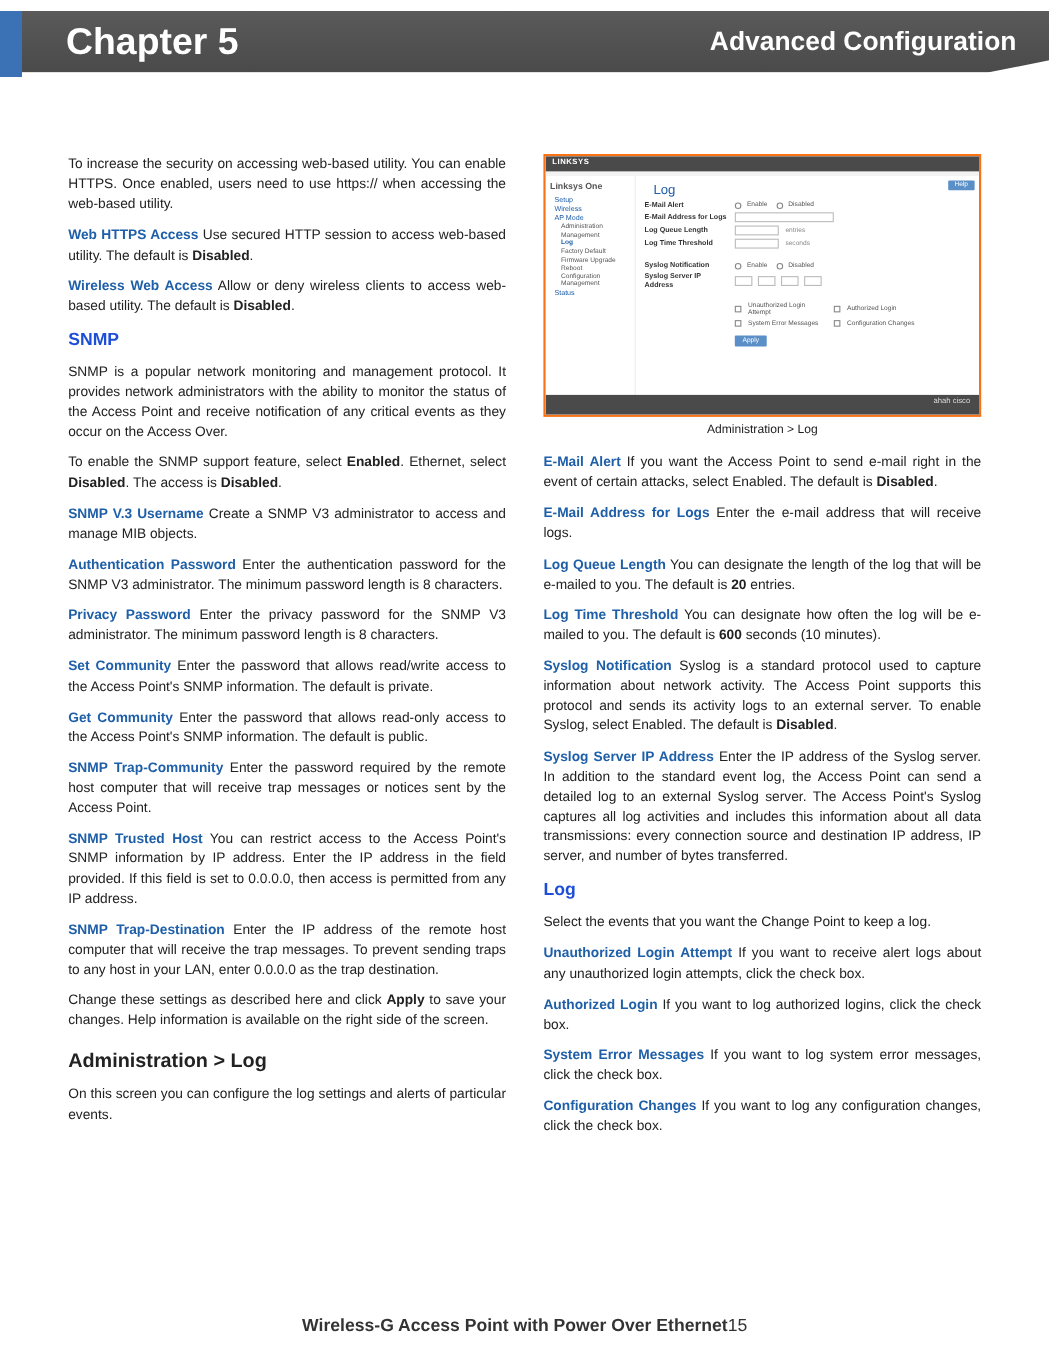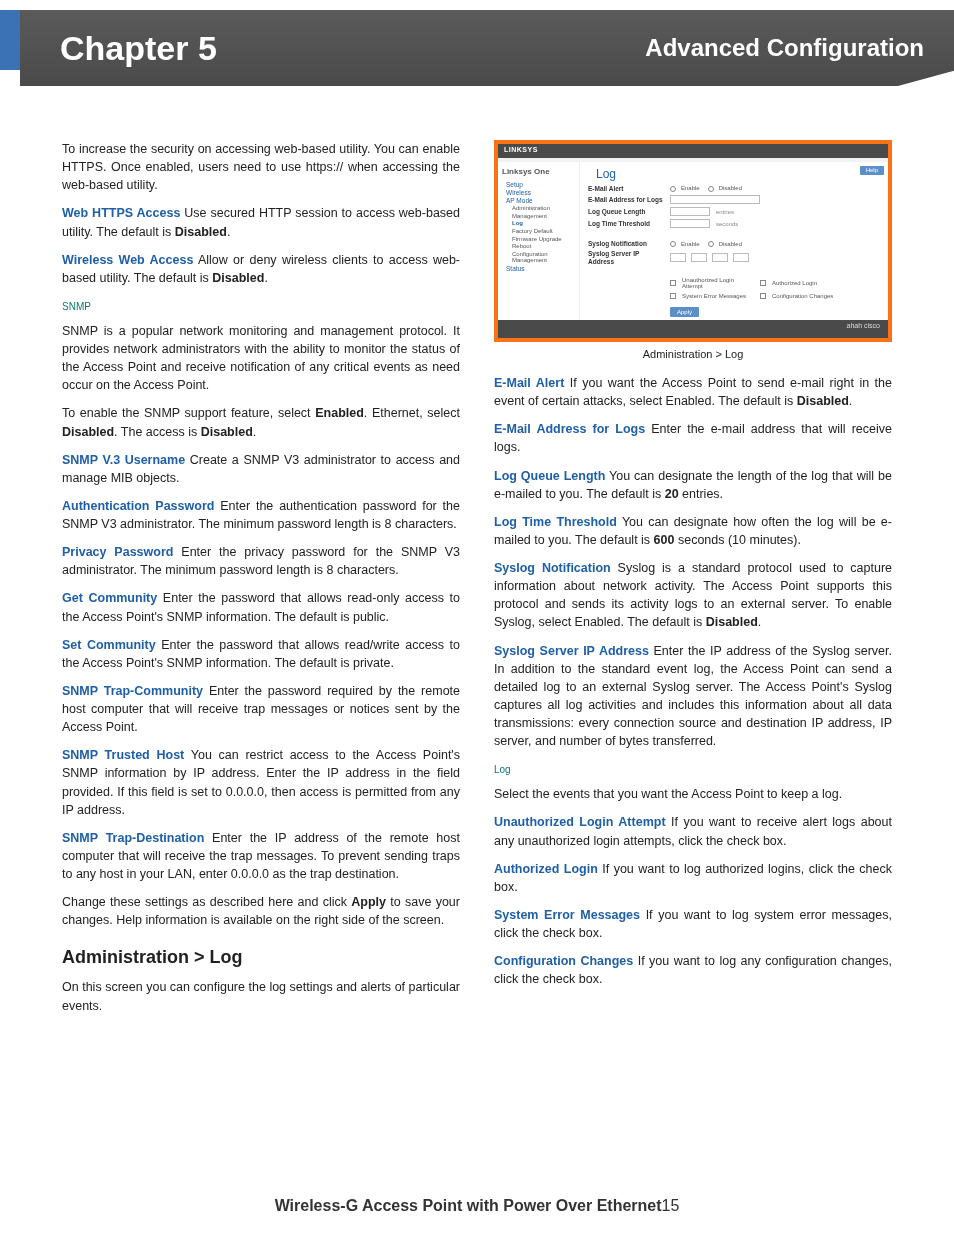--- a/index.html
+++ b/index.html
@@ -1,32 +1,32 @@
 <!DOCTYPE html>
 <html><head>
 <meta charset="utf-8">
 <style>
   *{box-sizing:border-box;margin:0;padding:0}
   body{font-family:"Myriad Pro","Segoe UI",Arial,sans-serif;font-size:13px;color:#222;background:#fff;width:954px;margin:0 auto;position:relative}
   .page{position:relative;padding:0 0 40px 0;min-height:1235px}
   .header{position:relative;height:80px;margin-bottom:60px}
   .blue-tab{position:absolute;left:0;top:10px;width:20px;height:60px;background:#3a72b5}
-  .grey-bar{position:absolute;left:20px;right:0;top:10px;height:76px;background:linear-gradient(180deg,#5a5a5a 0%,#4a4a4a 100%);display:flex;justify-content:space-between;align-items:center;padding:0 30px 0 40px;clip-path:polygon(0 0,100% 0,100% 80%,94% 100%,0 100%)}
+  .grey-bar{position:absolute;left:20px;right:0;top:10px;height:56px;background:linear-gradient(180deg,#5a5a5a 0%,#4a4a4a 100%);display:flex;justify-content:space-between;align-items:center;padding:0 30px 0 40px;clip-path:polygon(0 0,100% 0,100% 80%,94% 100%,0 100%)}
   .ch-title{color:#fff;font-size:34px;font-weight:700}
   .sec-title{color:#fff;font-size:24px;font-weight:700}
   .content{display:flex;gap:34px;padding:0 62px}
   .col{flex:1;min-width:0}
   .para{text-align:justify;line-height:1.45;margin-bottom:10px;font-size:12.5px}
   .term{color:#1e5fa8;font-weight:700}
   .bold{font-weight:700}
-  .h3{font-weight:400;font-size:10px;margin:14px 0 10px 0;color:#0f766e}
+  .h3{font-weight:700;font-size:16px;margin:14px 0 10px 0;color:#1d4ed8}
   .h2{font-weight:700;font-size:18px;margin:18px 0 10px 0;color:#222}
   .figure{margin-bottom:6px}
   .figure-caption{text-align:center;font-size:11px;margin-bottom:14px}
-  .router-ui{border:4px solid #f97316;background:#fff;font-size:7px;line-height:1.1;height:202px;position:relative;overflow:hidden}
+  .router-ui{border:2px solid #f97316;background:#fff;font-size:7px;line-height:1.1;height:239px;position:relative;overflow:hidden}
   .ru-top{background:#4a4a4a;height:14px;padding:2px 6px;color:#fff;font-weight:700;font-size:7px;letter-spacing:.5px}
   .ru-subtop{background:#f2f2f2;height:4px}
   .ru-body{display:flex;height:210px}
   .ru-side{width:82px;padding:6px 4px;border-right:1px solid #eee}
   .ru-crumb{color:#555;font-weight:700;margin-bottom:4px;font-size:8px}
   .ru-main-title{color:#1e5fa8;font-size:12px;font-weight:400;margin:2px 0 4px 8px}
   .ru-nav-item{color:#1e5fa8;font-size:6.5px;margin:1px 0;padding-left:4px}
   .ru-nav-sub{color:#555;font-size:6px;margin:1px 0;padding-left:10px}
   .ru-nav-sel{color:#1e5fa8;font-weight:700}
   .ru-main{flex:1;padding:4px 8px;position:relative}
@@ -60,28 +60,28 @@
 
     <div class="col">
       <p class="para">To increase the security on accessing web-based utility. You can enable HTTPS. Once enabled, users need to use https:// when accessing the web-based utility.</p>
 
       <p class="para"><span class="term">Web HTTPS Access</span><span>  Use secured HTTP session to access web-based utility. The default is </span><span class="bold">Disabled</span><span>.</span></p>
 
       <p class="para"><span class="term">Wireless Web Access</span><span>  Allow or deny wireless clients to access web-based utility. The default is </span><span class="bold">Disabled</span><span>.</span></p>
 
       <div class="h3">SNMP</div>
 
-      <p class="para">SNMP is a popular network monitoring and management protocol. It provides network administrators with the ability to monitor the status of the Access Point and receive notification of any critical events as need occur on the Access Point.</p>
+      <p class="para">SNMP is a popular network monitoring and management protocol. It provides network administrators with the ability to monitor the status of the Access Point and receive notification of any critical events as they occur on the Access Over.</p>
       <p class="para"><span>To enable the SNMP support feature, select </span><span class="bold">Enabled</span><span>. Ethernet, select </span><span class="bold">Disabled</span><span>. The access is </span><span class="bold">Disabled</span><span>.</span></p>
 
       <p class="para"><span class="term">SNMP V.3 Username</span><span>  Create a SNMP V3 administrator to access and manage MIB objects.</span></p>
       <p class="para"><span class="term">Authentication Password</span><span> Enter the authentication password for the SNMP V3 administrator. The minimum password length is 8 characters.</span></p>
       <p class="para"><span class="term">Privacy Password</span><span>  Enter the privacy password for the SNMP V3 administrator. The minimum password length is 8 characters.</span></p>
+      <p class="para"><span class="term">Set Community</span><span>  Enter the password that allows read/write access to the Access Point's SNMP information. The default is private.</span></p>
       <p class="para"><span class="term">Get Community</span><span>  Enter the password that allows read-only access to the Access Point's SNMP information. The default is public.</span></p>
-      <p class="para"><span class="term">Set Community</span><span>  Enter the password that allows read/write access to the Access Point's SNMP information. The default is private.</span></p>
       <p class="para"><span class="term">SNMP Trap-Community</span><span>  Enter the password required by the remote host computer that will receive trap messages or notices sent by the Access Point.</span></p>
       <p class="para"><span class="term">SNMP Trusted Host</span><span>  You can restrict access to the Access Point's SNMP information by IP address. Enter the IP address in the field provided. If this field is set to 0.0.0.0, then access is permitted from any IP address.</span></p>
       <p class="para"><span class="term">SNMP Trap-Destination</span><span>  Enter the IP address of the remote host computer that will receive the trap messages. To prevent sending traps to any host in your LAN, enter 0.0.0.0 as the trap destination.</span></p>
       <p class="para"><span>Change these settings as described here and click </span><span class="bold">Apply</span><span> to save your changes. Help information is available on the right side of the screen.</span></p>
 
       <div class="h2">Administration &gt; Log</div>
       <p class="para">On this screen you can configure the log settings and alerts of particular events.</p>
     </div>
 
     <div class="col">
@@ -173,21 +173,21 @@
       <div class="figure-caption">Administration &gt; Log</div>
 
       <p class="para"><span class="term">E-Mail Alert</span><span>  If you want the Access Point to send e-mail right in the event of certain attacks, select Enabled. The default is </span><span class="bold">Disabled</span><span>.</span></p>
       <p class="para"><span class="term">E-Mail Address for Logs</span><span>  Enter the e-mail address that will receive logs.</span></p>
       <p class="para"><span class="term">Log Queue Length</span><span>  You can designate the length of the log that will be e-mailed to you. The default is </span><span class="bold">20</span><span> entries.</span></p>
       <p class="para"><span class="term">Log Time Threshold</span><span>  You can designate how often the log will be e-mailed to you. The default is </span><span class="bold">600</span><span> seconds (10 minutes).</span></p>
       <p class="para"><span class="term">Syslog Notification</span><span>  Syslog is a standard protocol used to capture information about network activity. The Access Point supports this protocol and sends its activity logs to an external server. To enable Syslog, select Enabled. The default is </span><span class="bold">Disabled</span><span>.</span></p>
       <p class="para"><span class="term">Syslog Server IP Address</span><span>  Enter the IP address of the Syslog server. In addition to the standard event log, the Access Point can send a detailed log to an external Syslog server. The Access Point's Syslog captures all log activities and includes this information about all data transmissions: every connection source and destination IP address, IP server, and number of bytes transferred.</span></p>
 
       <div class="h3">Log</div>
-      <p class="para">Select the events that you want the Access Point to keep a log.</p>
+      <p class="para">Select the events that you want the Change Point to keep a log.</p>
       <p class="para"><span class="term">Unauthorized Login Attempt</span><span>  If you want to receive alert logs about any unauthorized login attempts, click the check box.</span></p>
       <p class="para"><span class="term">Authorized Login</span><span>  If you want to log authorized logins, click the check box.</span></p>
       <p class="para"><span class="term">System Error Messages</span><span>  If you want to log system error messages, click the check box.</span></p>
       <p class="para"><span class="term">Configuration Changes</span><span>  If you want to log any configuration changes, click the check box.</span></p>
     </div>
   </div>
 
   <div class="footer">
     <span class="ft-l">Wireless-G Access Point with  Power Over Ethernet</span>
     <span class="ft-r">15</span>

